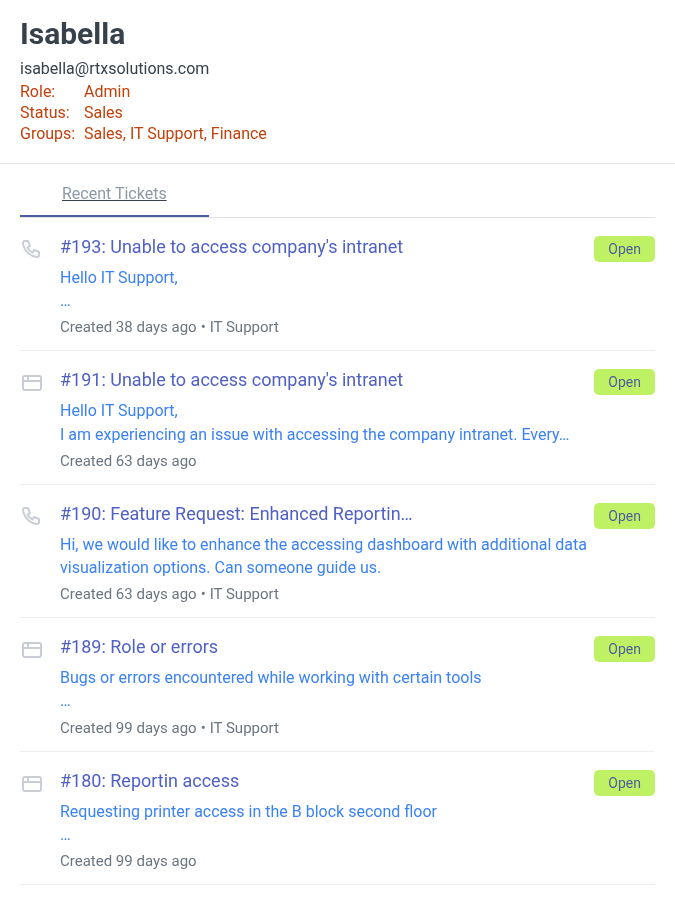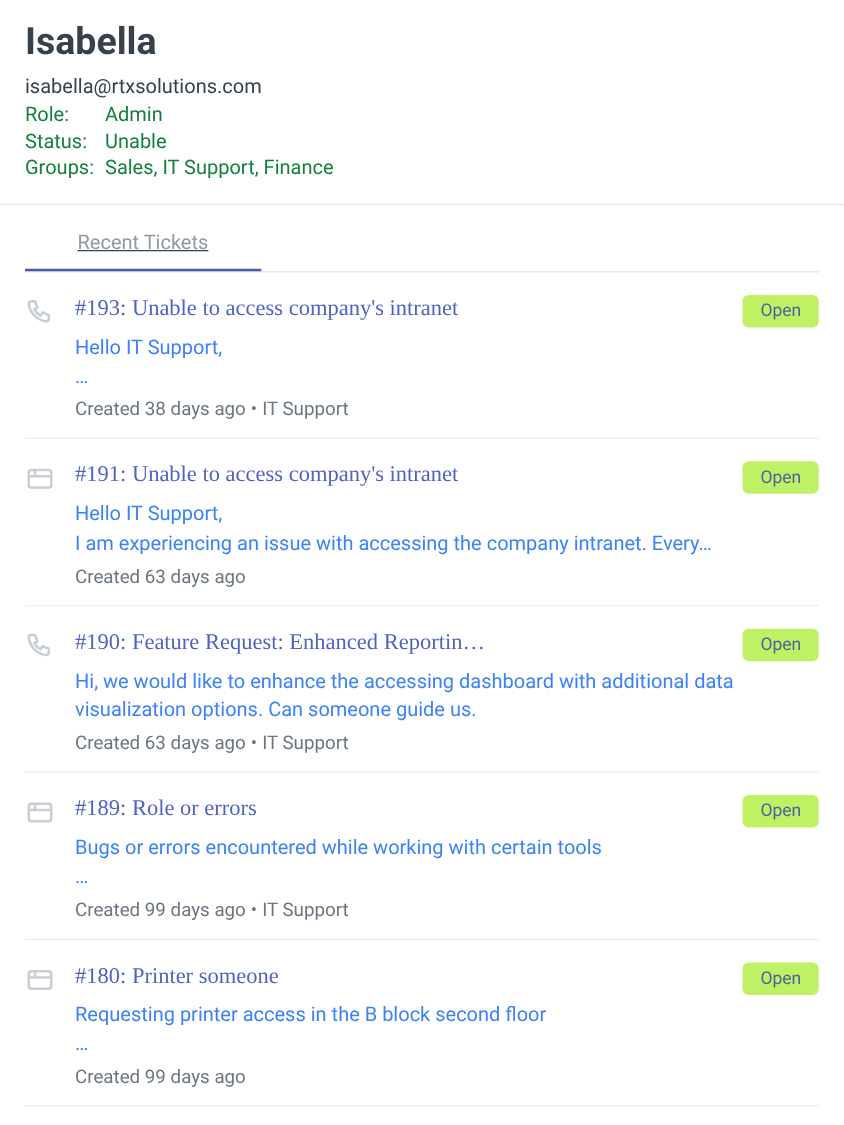--- a/index.html
+++ b/index.html
@@ -22,21 +22,21 @@
   margin-bottom: 8px;
 }
 .header .email {
   font-size: 16px;
   color: #36414c;
   margin-bottom: 4px;
 }
 .header .meta-row {
   display: flex;
   font-size: 16px;
-  color: #15803d;
+  color: #c2410c;
   margin-bottom: 2px;
 }
 .header .meta-label {
   width: 64px;
 }
 .tab-bar {
   margin: 0 20px;
   padding: 20px 0 0 0;
   border-bottom: 1px solid #e2e2e2;
   display: flex;
@@ -76,21 +76,20 @@
   gap: 10px;
 }
 .ticket-title {
   flex: 1;
   font-size: 18px;
   color: #5061c5;
   cursor: pointer;
   white-space: nowrap;
   overflow: hidden;
   text-overflow: ellipsis;
-  font-family: Liberation Serif, serif;
 }
 .badge {
   background: #bef264;
   color: #525e9e;
   font-size: 14px;
   padding: 5px 14px;
   border-radius: 5px;
   cursor: pointer;
   flex-shrink: 0;
 }
@@ -117,21 +116,21 @@
 
 <div class="header">
   <h1>Isabella</h1>
   <div class="email">isabella@rtxsolutions.com</div>
   <div class="meta-row">
     <span class="meta-label">Role:</span>
     <span>Admin</span>
   </div>
   <div class="meta-row">
     <span class="meta-label">Status:</span>
-    <span>Unable</span>
+    <span>Sales</span>
   </div>
   <div class="meta-row">
     <span class="meta-label">Groups:</span>
     <span>Sales, IT Support, Finance</span>
   </div>
 </div>
 
 <div class="tab-bar">
   <div class="tab active">Recent Tickets</div>
 </div>
@@ -204,21 +203,21 @@
     <div class="ticket">
       <div class="ticket-icon">
         <svg width="24" height="24" viewBox="0 0 24 24" fill="none">
           <rect x="3" y="5" width="18" height="14" rx="2" stroke="#c9ced6" stroke-width="2"></rect>
           <line x1="3" y1="10" x2="21" y2="10" stroke="#c9ced6" stroke-width="2"></line>
           <line x1="8" y1="5" x2="8" y2="10" stroke="#c9ced6" stroke-width="2"></line>
         </svg>
       </div>
       <div class="ticket-body">
         <div class="ticket-header">
-          <div class="ticket-title">#180: Printer someone</div>
+          <div class="ticket-title">#180: Reportin access</div>
           <div class="badge">Open</div>
         </div>
         <div class="ticket-desc">Requesting printer access in the B block second floor<br>…</div>
         <div class="ticket-meta"><span>Created 99 days ago</span></div>
       </div>
     </div>
     <div class="ticket"></div>
   </div>
 
 </body></html>

